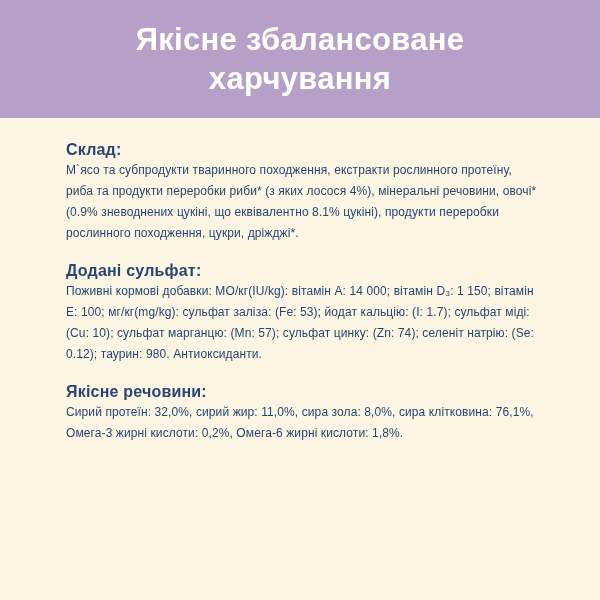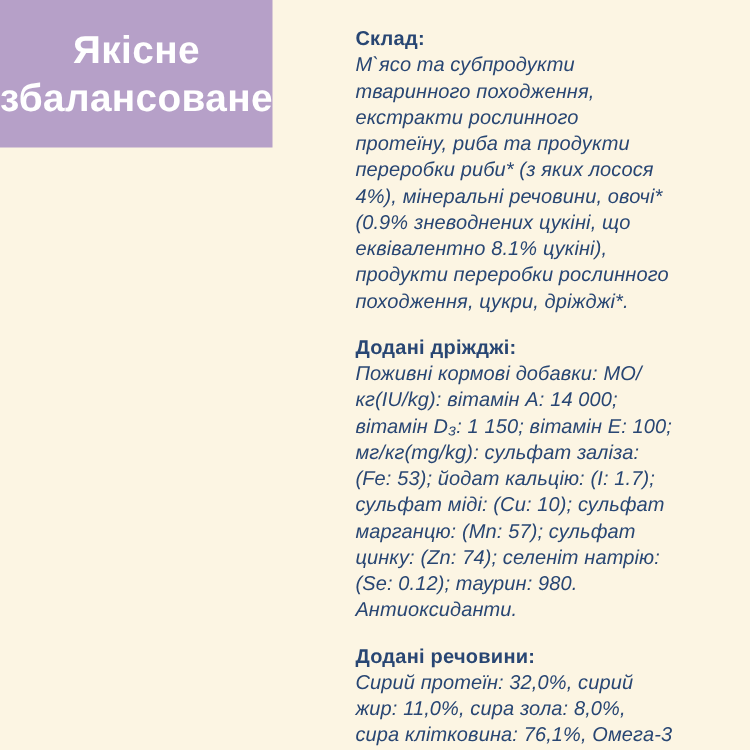--- a/index.html
+++ b/index.html
@@ -14,20 +14,21 @@
     height: 600px;
     overflow: hidden;
     font-family: "Liberation Sans", "DejaVu Sans", sans-serif;
   }
   body { background: var(--page-bg); }
   .page {
     width: 600px;
     height: 600px;
     background: var(--page-bg);
     display: flex;
+    flex-direction: column;
   }
   .header {
     height: 118px;
     flex: 0 0 118px;
     background: var(--header-bg);
     color: var(--header-text);
     display: flex;
     flex-direction: column;
     align-items: center;
     justify-content: center;
@@ -44,46 +45,46 @@
     color: var(--body-text);
   }
   .section { margin-bottom: 16px; }
   .section h2 {
     font-size: 16px;
     line-height: 21px;
     font-weight: bold;
     letter-spacing: 0.2px;
   }
   .section p {
-    font-size: 16px;
+    font-size: 12px;
     line-height: 21px;
     letter-spacing: 0.1px;
-    font-style: italic;
   }
 </style>
 </head>
 <body>
 
 <div class="page">
 
   <header class="header">
     <div class="header-line">Якісне збалансоване</div>
+    <div class="header-line">харчування</div>
   </header>
 
   <main class="content">
 
     <section class="section">
       <h2>Склад:</h2>
       <p>М`ясо та субпродукти тваринного походження, екстракти рослинного протеїну, риба та продукти переробки риби* (з яких лосося 4%), мінеральні речовини, овочі* (0.9% зневоднених цукіні, що еквівалентно 8.1% цукіні), продукти переробки рослинного походження, цукри, дріжджі*.</p>
     </section>
 
     <section class="section">
-      <h2>Додані дріжджі:</h2>
+      <h2>Додані сульфат:</h2>
       <p>Поживні кормові добавки: МО/кг(IU/kg): вітамін А: 14 000; вітамін D₃: 1 150; вітамін Е: 100; мг/кг(mg/kg): сульфат заліза: (Fe: 53); йодат кальцію: (I: 1.7); сульфат міді: (Cu: 10); сульфат марганцю: (Mn: 57); сульфат цинку: (Zn: 74); селеніт натрію: (Se: 0.12); таурин: 980. Антиоксиданти.</p>
     </section>
 
     <section class="section">
-      <h2>Додані речовини:</h2>
+      <h2>Якісне речовини:</h2>
       <p>Сирий протеїн: 32,0%, сирий жир: 11,0%, сира зола: 8,0%, сира клітковина: 76,1%, Омега-3 жирні кислоти: 0,2%, Омега-6 жирні кислоти: 1,8%.</p>
     </section>
 
   </main>
 </div>
 
 </body></html>

